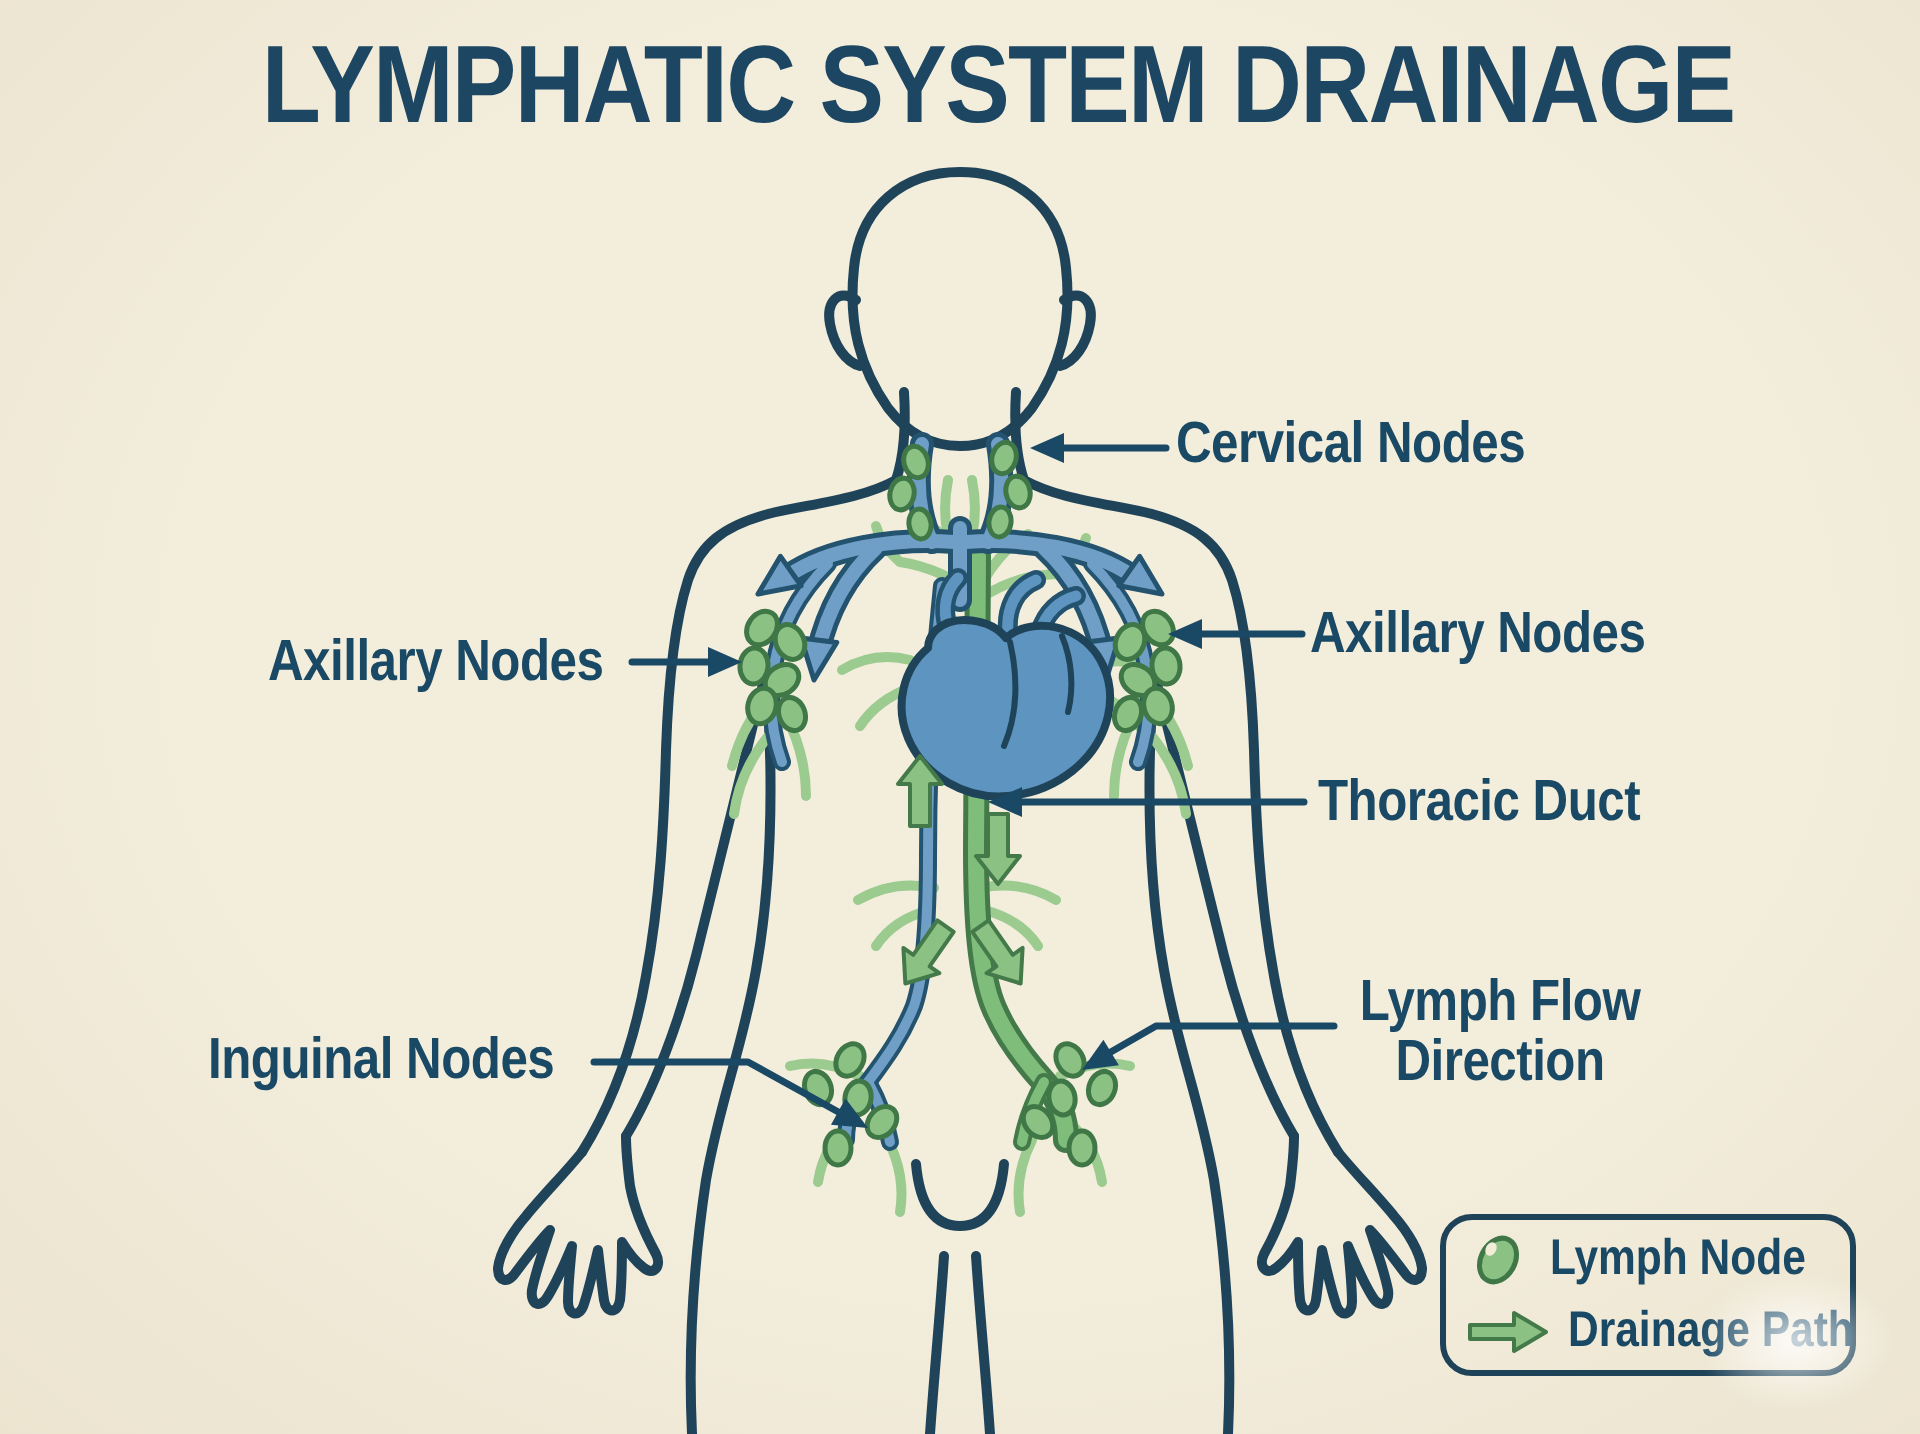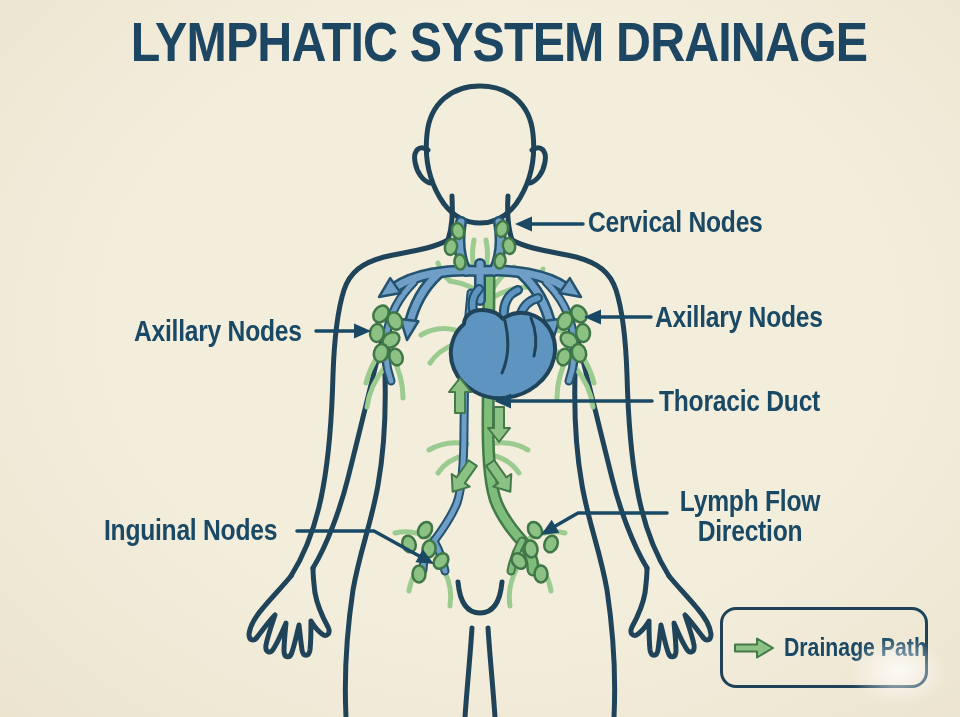--- a/index.html
+++ b/index.html
@@ -250,20 +250,29 @@
   <div class="lbl" style="left:659px; top:386px;">Thoracic Duct</div>
   <div class="lbl centered" style="left:655px; top:486px; width:190px;">
     <div>Lymph Flow</div>
     <div>Direction</div>
   </div>
   <div class="lbl" style="left:104px; top:515px;">Inguinal Nodes</div>
 
   <div class="legend">
     <div class="legend-row">
       <span class="legend-icon">
+        <svg width="30" height="32" viewBox="0 0 30 32">
+          <ellipse cx="15" cy="16" rx="8.5" ry="11.5" transform="rotate(28 15 16)" fill="#8cc184" stroke="#3f7747" stroke-width="2.5"></ellipse>
+          <ellipse cx="11.5" cy="10.5" rx="2.6" ry="3.6" transform="rotate(28 11.5 10.5)" fill="#f2ecd9"></ellipse>
+        </svg>
+      </span>
+      <span class="legend-label">Lymph Node</span>
+    </div>
+    <div class="legend-row">
+      <span class="legend-icon">
         <svg width="42" height="28" viewBox="0 0 42 28">
           <path d="M 2 10.5 H 24 V 4.5 L 40 14 L 24 23.5 V 17.5 H 2 Z" fill="#8cc184" stroke="#447a49" stroke-width="2" stroke-linejoin="round"></path>
         </svg>
       </span>
       <span class="legend-label">Drainage Path</span>
     </div>
   </div>
 
   <div class="glare"></div>
 </div>

